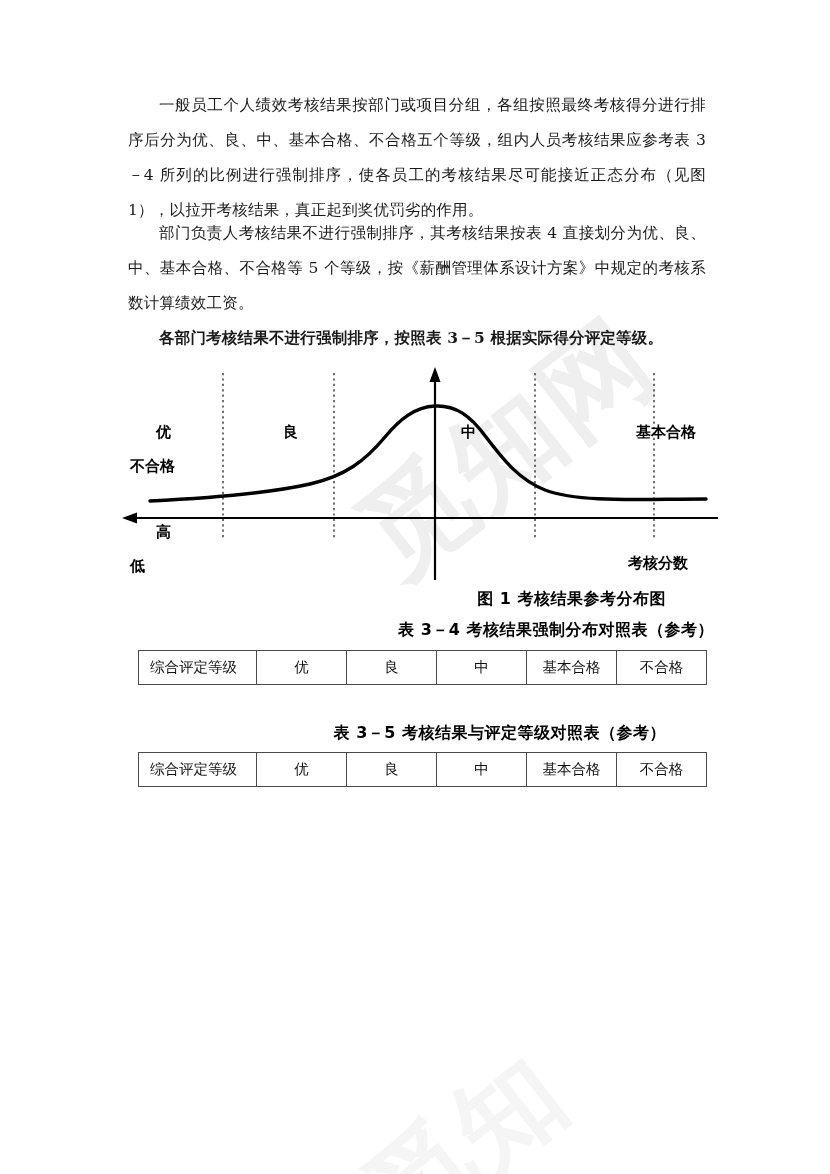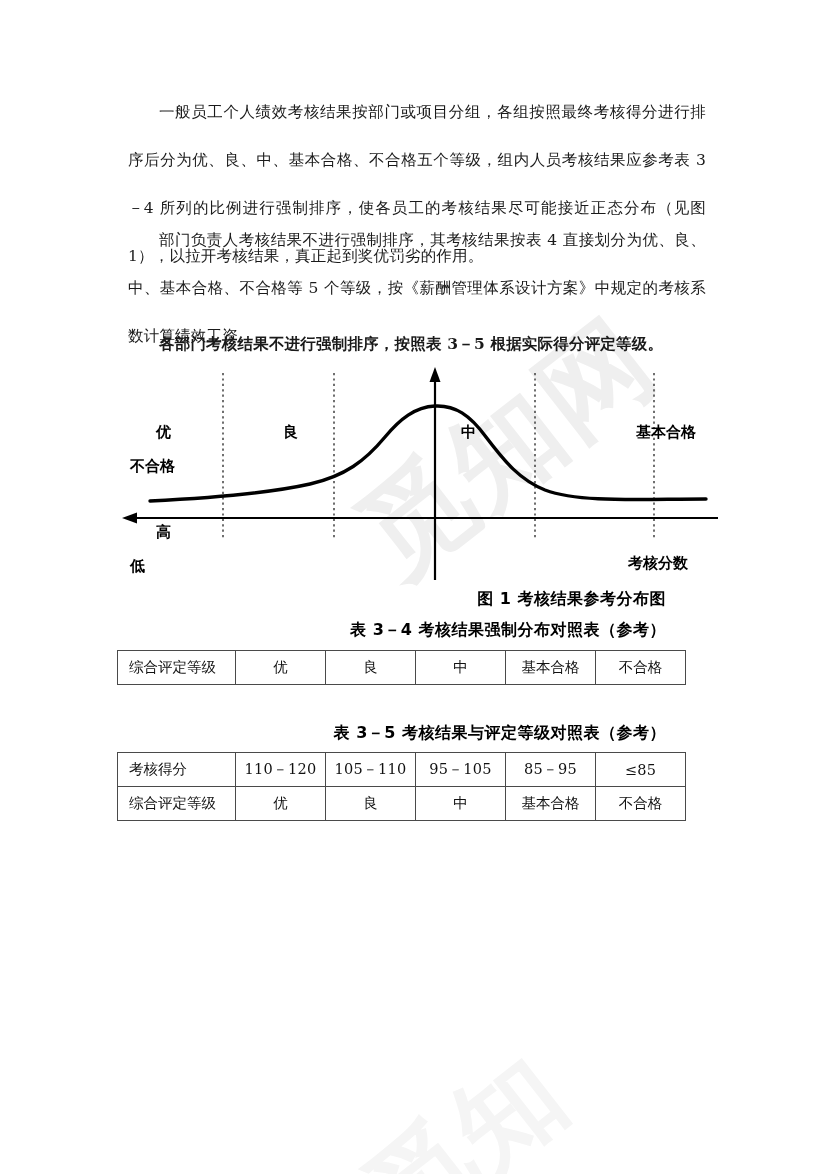--- a/index.html
+++ b/index.html
@@ -54,21 +54,21 @@
     position: relative;
     z-index: 2;
   }
 
   
   .para {
     position: absolute;
     left: 128px;
     width: 578px;
     font-size: 15.5px;
-    line-height: 48px;
+    line-height: 35px;
     text-align: justify;
     text-justify: inter-ideograph;
     text-indent: 2em;
     letter-spacing: 0.2px;
     color: #1a1a1a;
   }
   #para-1 { top: 88px; }
   #para-2 { top: 216px; }
   #para-3 { top: 320px; font-weight: bold; }
 
@@ -106,27 +106,27 @@
     left: 0;
     width: 666px;
     text-align: right;
     font-family: "DejaVu Sans", "Liberation Sans", sans-serif;
     font-weight: 700;
     font-size: 16px;
     letter-spacing: 0.5px;
     color: #000;
   }
   #cap-fig1 { top: 589px; }
-  #cap-tab34 { top: 620px; }
+  #cap-tab34 { top: 620px; padding-left: 48px; }
   #cap-tab35 { top: 723px; }
 
   
   .tbl {
     position: absolute;
-    left: 117px;
+    left: 138px;
     width: 528px;
     border-collapse: collapse;
     table-layout: fixed;
     background: #fff;
   }
   #table-34 { top: 650px; }
   #table-35 { top: 752px; }
 
   .tbl td {
     border: 1px solid #4a4a4a;
@@ -230,28 +230,20 @@
       <colgroup>
         <col class="c-label">
           <col class="c-cell">
           <col class="c-cell">
           <col class="c-cell">
           <col class="c-cell">
           <col class="c-cell">
       </colgroup>
       <tbody>
         <tr>
-          <td class="hd">考核得分</td>
-          <td class="num">110－120</td>
-          <td class="num">105－110</td>
-          <td class="num">95－105</td>
-          <td class="num">85－95</td>
-          <td class="num">≤85</td>
-        </tr>
-        <tr>
           <td class="hd">综合评定等级</td>
           <td>优</td>
           <td>良</td>
           <td>中</td>
           <td>基本合格</td>
           <td>不合格</td>
         </tr>
       </tbody>
     </table>
 

